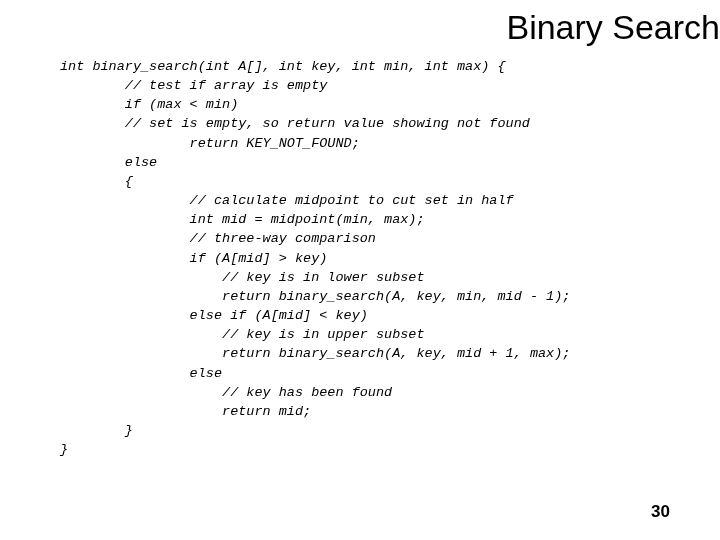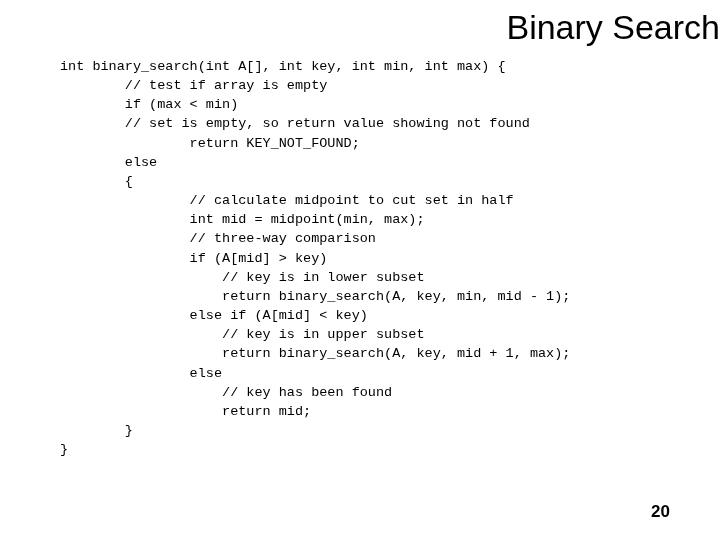--- a/index.html
+++ b/index.html
@@ -24,20 +24,21 @@
       padding-bottom: 10px;
     }
     .code-block {
       font-family: "Lucida Console", "Courier New", monospace;
       font-size: 13.5px;
       line-height: 1.42;
       color: #000000;
       white-space: pre;
       padding-left: 60px;
       padding-right: 20px;
+      font-style: italic;
     }
     .page-number {
       position: absolute;
       bottom: 18px;
       right: 50px;
       font-size: 17px;
       font-weight: bold;
       color: #000000;
     }
   </style>
@@ -61,13 +62,13 @@
                     return binary_search(A, key, min, mid - 1);
                 else if (A[mid] &lt; key)
                     // key is in upper subset
                     return binary_search(A, key, mid + 1, max);
                 else
                     // key has been found
                     return mid;
         }
 }</pre>
 
-<div class="page-number">20</div>
+<div class="page-number">30</div>
 
 </body></html>

